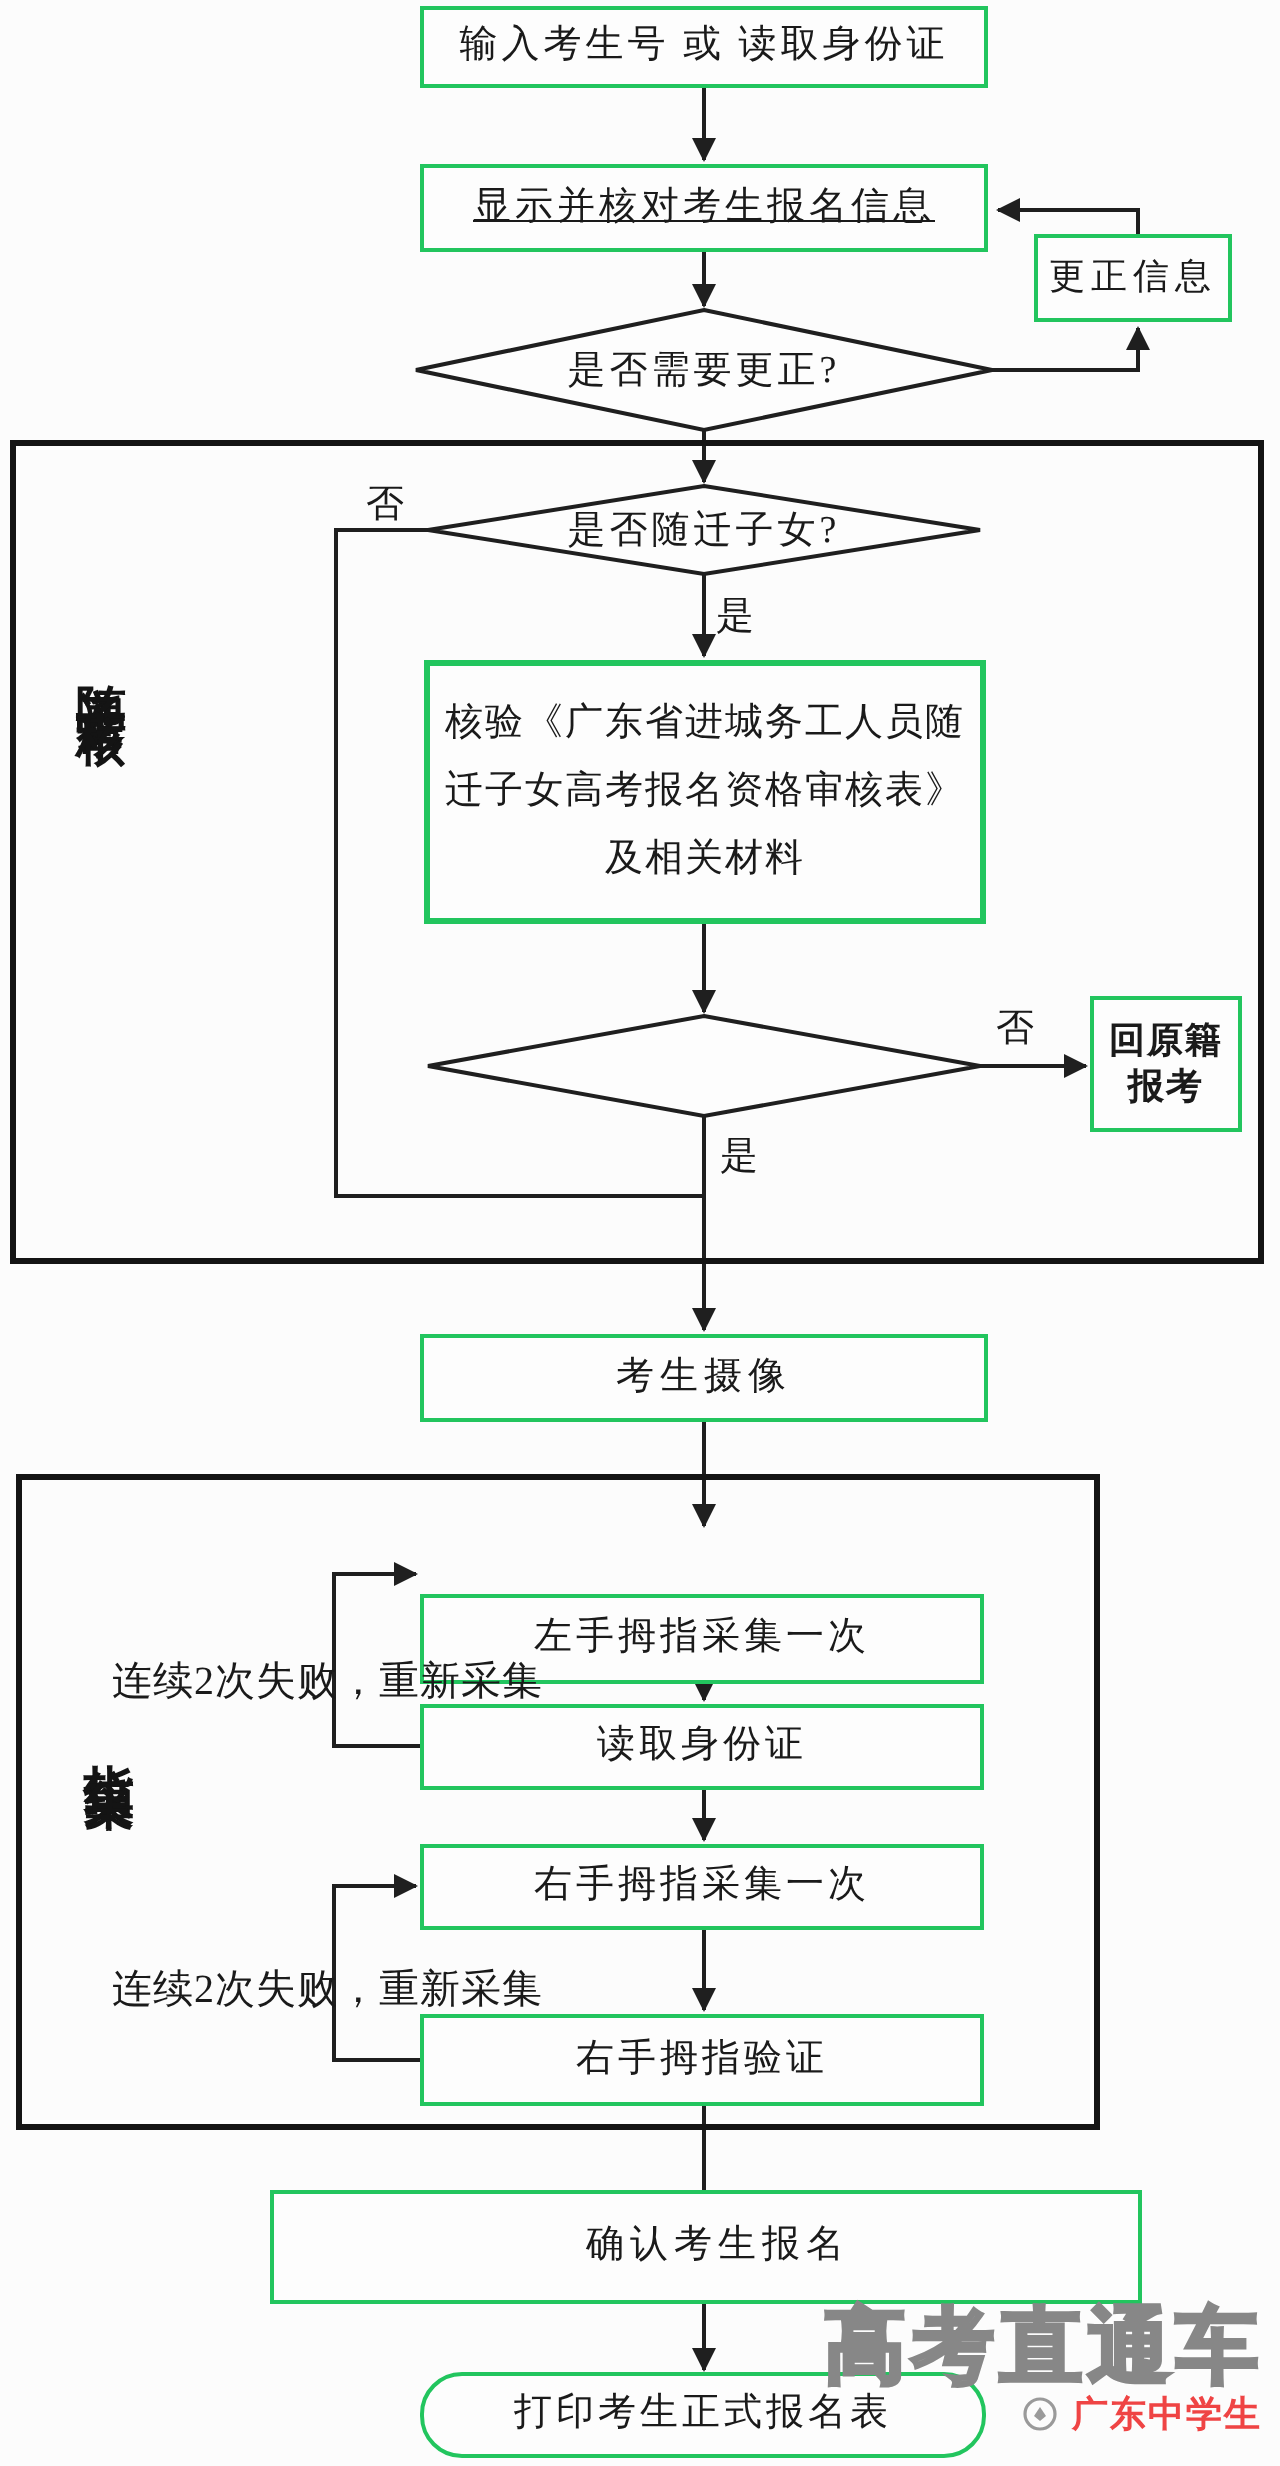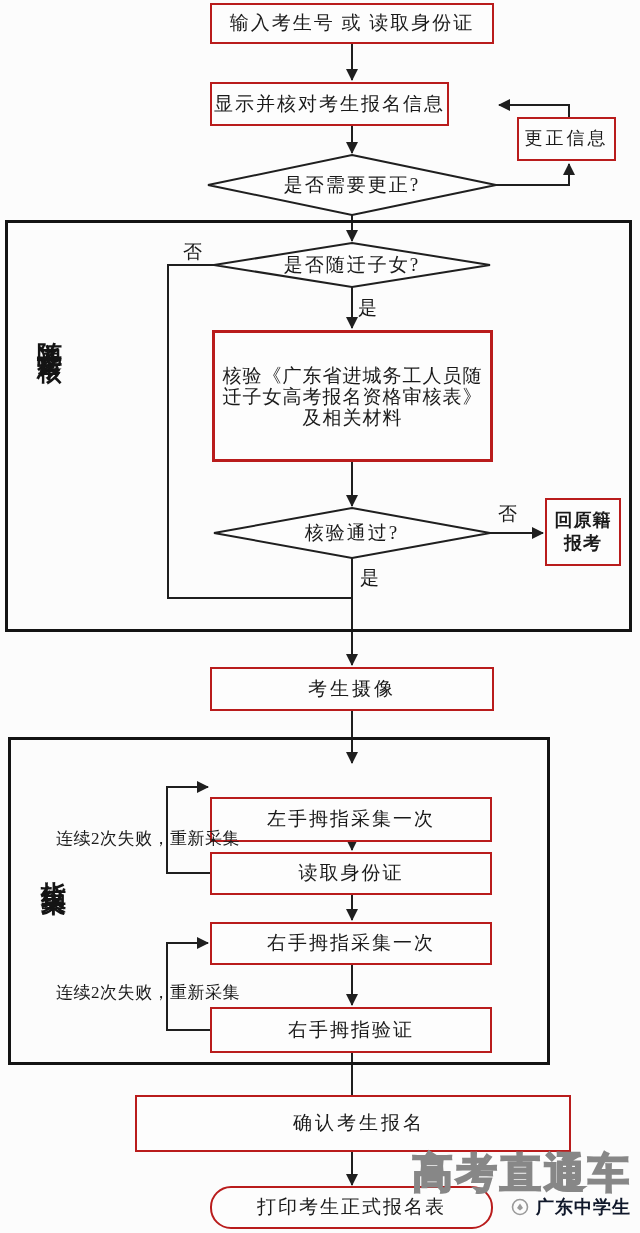--- a/index.html
+++ b/index.html
@@ -8,53 +8,53 @@
     position:relative;
     width:640px;height:1233px;
     background:#fcfcfc;
     font-family:"Liberation Serif","DejaVu Serif",serif;
     color:#1a1a1a;
     overflow:hidden;
   }
   #connectors{position:absolute;left:0;top:0;width:640px;height:1233px;}
   .box{
     position:absolute;box-sizing:border-box;
-    background:#fdfdfd;border:2px solid #b91c1c;
+    background:#fdfdfd;border:2px solid #22c55e;
     display:flex;align-items:center;justify-content:center;
     text-align:center;font-size:19px;letter-spacing:2px;line-height:1.3;
   }
   .box.thick{border-width:3px;}
   .groupbox{
     position:absolute;box-sizing:border-box;
     background:transparent;border:3px solid #141414;
   }
   .dtext{
     position:absolute;display:flex;align-items:center;justify-content:center;
     font-size:19px;letter-spacing:2px;
   }
   .flabel{position:absolute;font-size:19px;letter-spacing:1px;color:#1a1a1a;}
-  .retry{position:absolute;font-size:17px;letter-spacing:0.5px;color:#1a1a1a;}
+  .retry{position:absolute;font-size:20px;letter-spacing:0.5px;color:#1a1a1a;}
   .vlabel{
     position:absolute;writing-mode:vertical-rl;text-orientation:upright;
     font-size:25px;letter-spacing:3px;font-weight:600;color:#141414;
   }
   .multiline{white-space:pre-line;text-align:center;font-weight:bold;}
-  .verify-lines{white-space:pre-line;text-align:center;font-size:19px;letter-spacing:1px;line-height:21px;}
+  .verify-lines{white-space:pre-line;text-align:center;font-size:19px;letter-spacing:1px;line-height:34px;}
   #wm-brand{
     position:absolute;left:412px;top:1146px;
     font-family:"Liberation Sans","DejaVu Sans",sans-serif;
     font-weight:700;font-size:41px;letter-spacing:3px;
     color:#b3b3b3;-webkit-text-stroke:2px #878787;
     white-space:nowrap;
   }
   #wm-account{
     position:absolute;left:510px;top:1195px;
     display:flex;align-items:center;gap:6px;
     font-family:"Liberation Sans","DejaVu Sans",sans-serif;
-    font-weight:600;font-size:18px;letter-spacing:1px;color:#0f172a;
+    font-weight:600;font-size:18px;letter-spacing:1px;color:#ef4444;
     white-space:nowrap;
   }
 </style>
 </head>
 <body>
 
 <div id="canvas">
 
   <svg id="connectors" viewBox="0 0 640 1233" xmlns="http://www.w3.org/2000/svg">
     <defs>
@@ -90,21 +90,21 @@
   </svg>
 
   <div class="groupbox" style="left:5px;top:220px;width:627px;height:412px;"></div>
   <div class="groupbox" style="left:8px;top:737px;width:542px;height:328px;"></div>
 
   <div class="vlabel" style="left:33px;top:322px;">随迁子女审核</div>
   <div class="vlabel" style="left:37px;top:862px;">指纹采集</div>
 
   <div class="box" style="left:210px;top:3px;width:284px;height:41px;">输入考生号 或 读取身份证</div>
 
-  <div class="box" style="left:210px;top:82px;width:239px;height:44px;">显示并核对考生报名信息</div>
+  <div class="box" style="left:210px;top:82px;width:284px;height:44px;text-decoration:underline;">显示并核对考生报名信息</div>
 
   <div class="box" style="left:517px;top:117px;width:99px;height:44px;letter-spacing:3px;font-size:18px;">更正信息</div>
 
   <div class="box thick" style="left:212px;top:330px;width:281px;height:132px;">
     <span class="verify-lines">核验《广东省进城务工人员随
 迁子女高考报名资格审核表》
 及相关材料</span>
   </div>
 
   <div class="box" style="left:545px;top:498px;width:76px;height:68px;font-size:18px;letter-spacing:1px;">
@@ -121,21 +121,20 @@
   <div class="box" style="left:210px;top:922px;width:282px;height:43px;">右手拇指采集一次</div>
 
   <div class="box" style="left:210px;top:1007px;width:282px;height:46px;">右手拇指验证</div>
 
   <div class="box" style="left:135px;top:1095px;width:436px;height:57px;letter-spacing:3px;padding-left:12px;">确认考生报名</div>
 
   <div class="box" style="left:210px;top:1186px;width:283px;height:43px;border-radius:21px;">打印考生正式报名表</div>
 
   <div class="dtext" style="left:208px;top:155px;width:288px;height:60px;">是否需要更正?</div>
   <div class="dtext" style="left:214px;top:243px;width:276px;height:44px;">是否随迁子女?</div>
-  <div class="dtext" style="left:214px;top:508px;width:276px;height:50px;">核验通过?</div>
 
   <div class="flabel" style="left:183px;top:239px;">否</div>
   <div class="flabel" style="left:358px;top:295px;">是</div>
   <div class="flabel" style="left:498px;top:501px;">否</div>
   <div class="flabel" style="left:360px;top:565px;">是</div>
 
   <div class="retry" style="left:56px;top:827px;">连续2次失败，重新采集</div>
   <div class="retry" style="left:56px;top:981px;">连续2次失败，重新采集</div>
 
   <div id="wm-brand">高考直通车</div>

